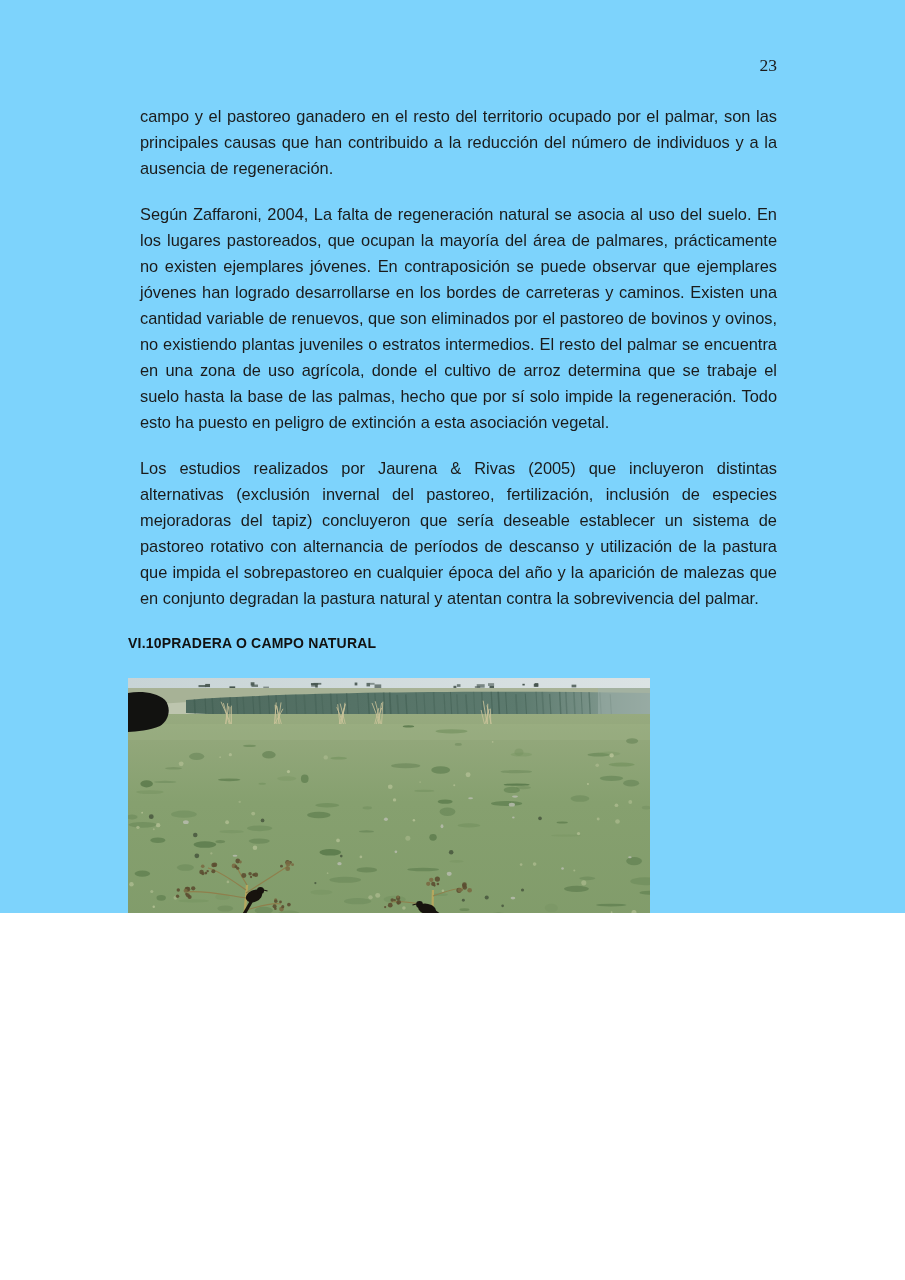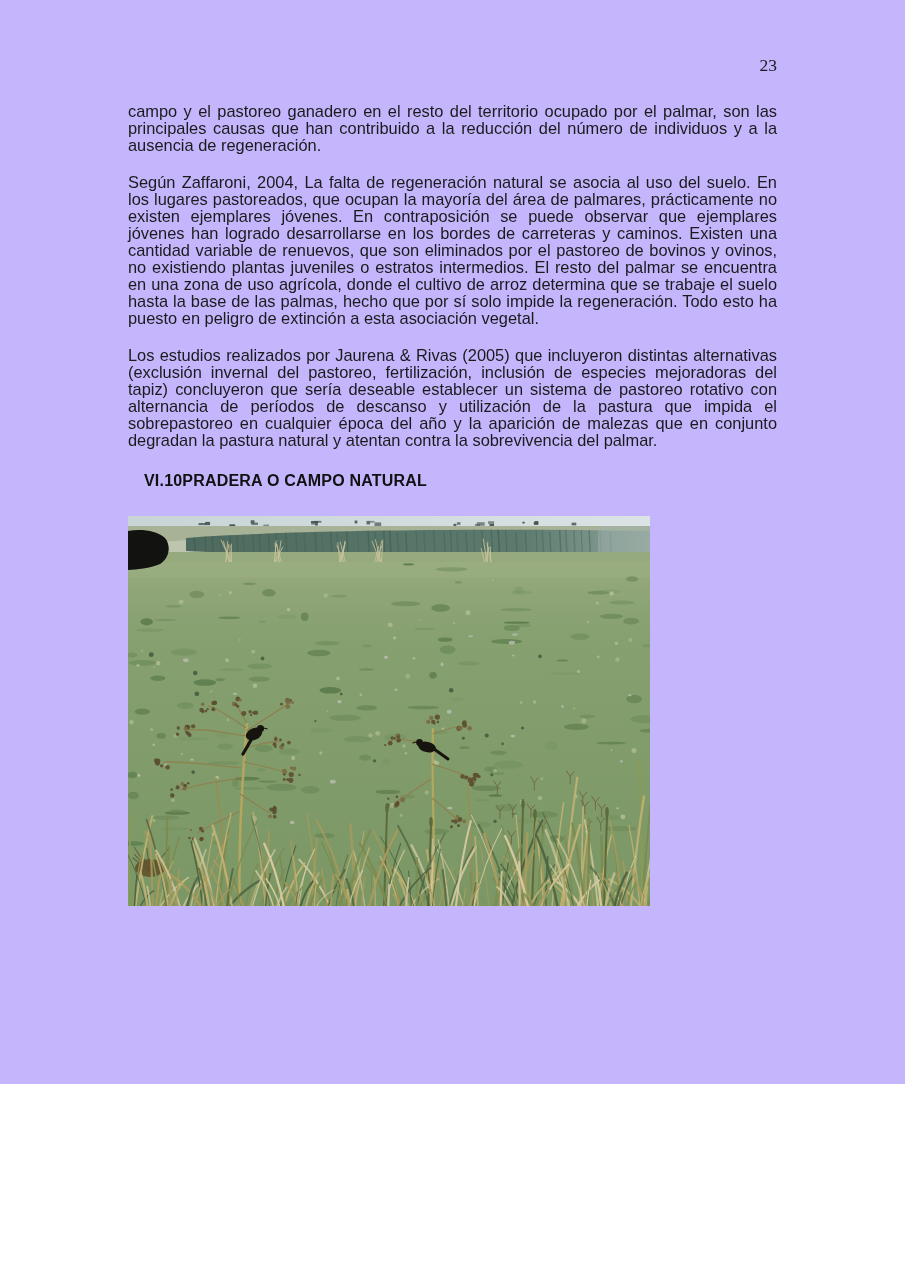--- a/index.html
+++ b/index.html
@@ -1,45 +1,45 @@
 <!DOCTYPE html>
 <html><head>
 <meta charset="utf-8">
 <style>
   html,body{margin:0;padding:0;background:#ffffff;}
   .page{
     position:relative;
-    width:905px;height:1084px;
-    background:#c4b5fd;
+    width:905px;height:913px;
+    background:#7dd3fc;
     overflow:hidden;
     font-family:"Liberation Sans", sans-serif;
     color:#1b1b1b;
   }
   .page-number{
     position:absolute;
     top:55px;left:128px;width:649px;
     text-align:right;
     font-family:"Liberation Serif", serif;
     font-size:17.5px;
     color:#1b1b1b;
   }
   .content{
     position:absolute;
     left:128px;top:103px;width:649px;
   }
   .content p{
-    margin:0 0 20px 0;
+    margin:0 0 20px 12px;
     font-size:16.4px;
-    line-height:17px;
+    line-height:26px;
     text-align:justify;
     hyphens:none;
   }
   .heading{
-    margin:17px 0 0 16px;
-    font-size:16px;
+    margin:17px 0 0 0;
+    font-size:14px;
     line-height:24px;
     font-weight:700;
     color:#111111;
     letter-spacing:0.2px;
   }
   .figure{
     margin-top:23px;
     width:522px;height:390px;
     overflow:hidden;
   }

